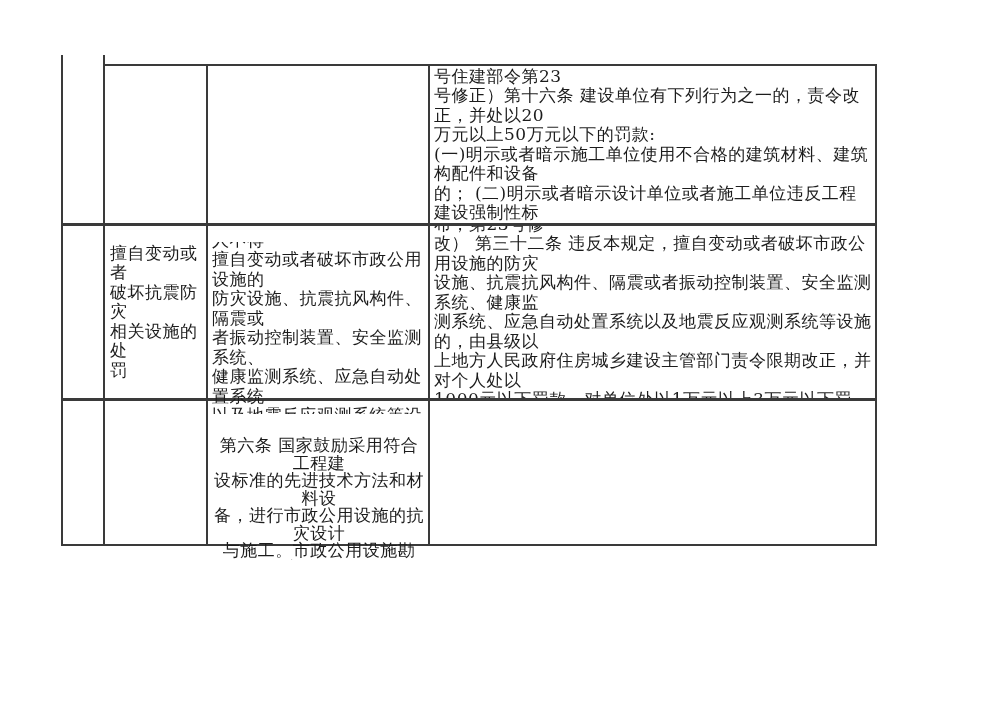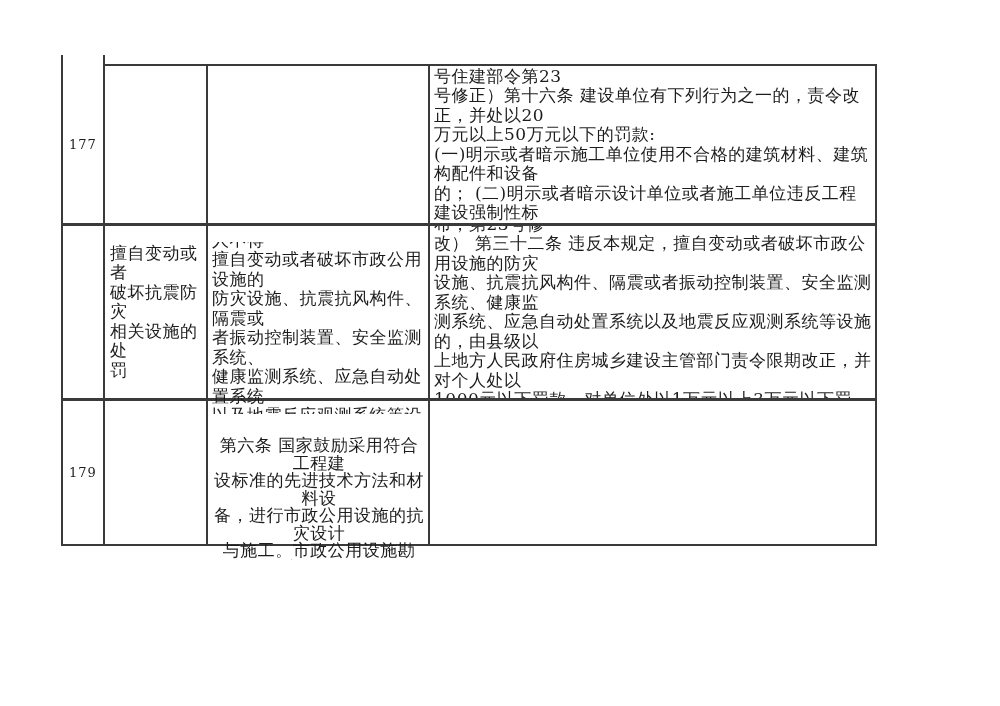--- a/index.html
+++ b/index.html
@@ -63,23 +63,20 @@
   <div class="vline v1"></div>
   <div class="vline v2"></div>
   <div class="vline v3"></div>
   <div class="vline v4"></div>
   <div class="vline v5"></div>
   <div class="hline htop"></div>
   <div class="hline hsep1"></div>
   <div class="hline hsep2"></div>
   <div class="hline hbot"></div>
 
-  <div class="cell num c-num r1">
-    <span class="cell-text">177</span>
-  </div>
   <div class="cell article c-art r1">
     <span class="cell-text"></span>
   </div>
   <div class="cell regulation c-reg r1">
     <span class="cell-text">《实施工程建设强制性标准监督规定》（建设部令第81号住建部令第23
 号修正）第十六条  建设单位有下列行为之一的，责令改正，并处以20
 万元以上50万元以下的罚款:
 (一)明示或者暗示施工单位使用不合格的建筑材料、建筑构配件和设备
 的； (二)明示或者暗示设计单位或者施工单位违反工程建设强制性标
 准，降低工程质量的。</span>
@@ -101,23 +98,20 @@
   </div>
   <div class="cell regulation c-reg r2">
     <span class="cell-text">《市政公用设施抗灾设防管理规定》（住建部令第1号发布，第23号修
 改）  第三十二条  违反本规定，擅自变动或者破坏市政公用设施的防灾
 设施、抗震抗风构件、隔震或者振动控制装置、安全监测系统、健康监
 测系统、应急自动处置系统以及地震反应观测系统等设施的，由县级以
 上地方人民政府住房城乡建设主管部门责令限期改正，并对个人处以
 1000元以下罚款，对单位处以1万元以上3万元以下罚款。</span>
   </div>
 
-  <div class="cell num c-num r3">
-    <span class="cell-text">179</span>
-  </div>
   <div class="cell article c-art r3 align-top tight">
     <span class="cell-text">第六条  国家鼓励采用符合工程建
 设标准的先进技术方法和材料设
 备，进行市政公用设施的抗灾设计
 与施工。市政公用设施勘察、设计
 文件中规定采用的新技术、新材
 料，可能影响市政公用设施抗灾安
 全，又没有国家技术标准的，应当
 按照国家有关规定经检测和审定
 后，方可使用</span>

